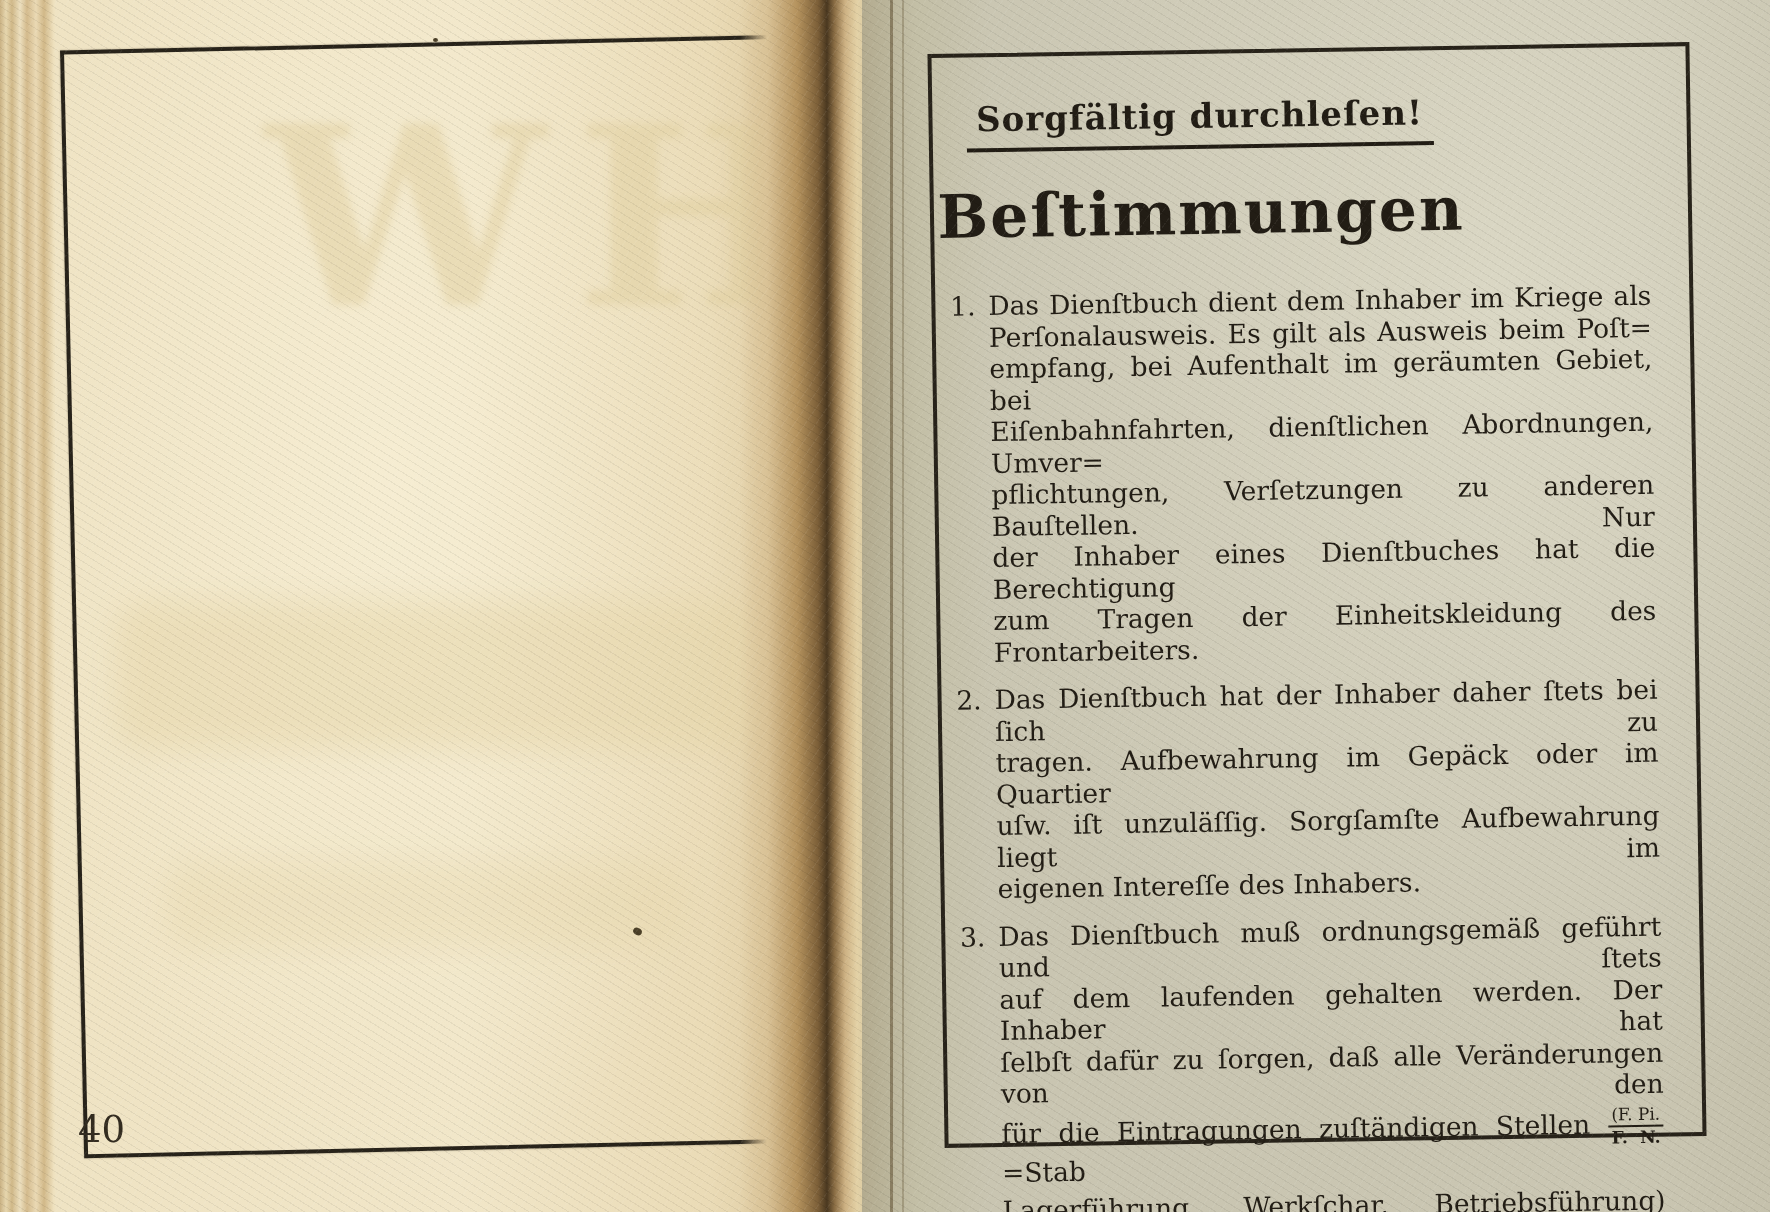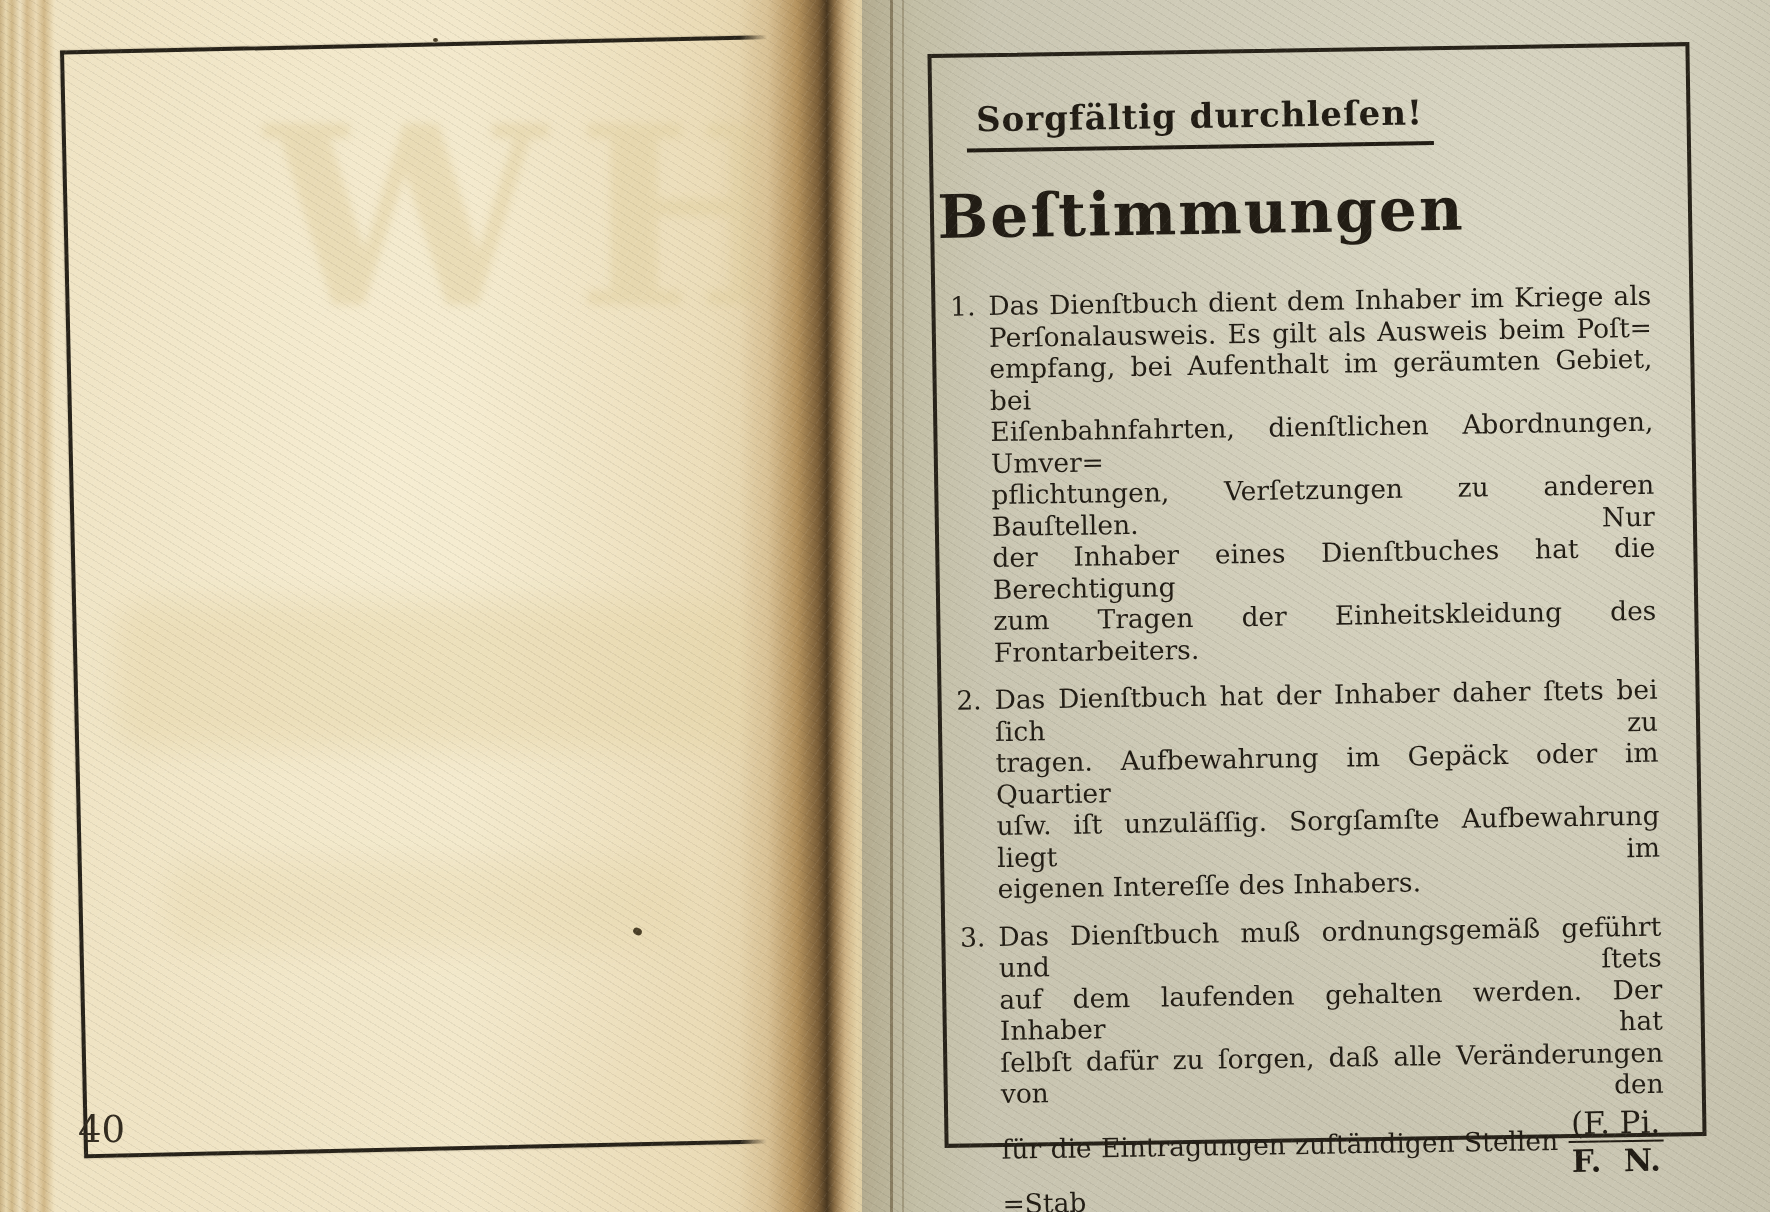--- a/index.html
+++ b/index.html
@@ -92,21 +92,21 @@
   .num{
     width:32px;flex:0 0 32px;text-align:right;margin-right:13px;
     font-size:26.5px;line-height:31.5px;
   }
   .body{flex:1;font-size:26.5px;line-height:31.5px;}
   .jline{text-align:justify;text-align-last:justify;}
   .jline.last{text-align-last:auto;}
   .frac-line{margin:5px 0 7px 0;}
   .frac{
     display:inline-flex;flex-direction:column;vertical-align:middle;
-    text-align:center;font-size:31px;line-height:1.12;margin:0 1px;
+    text-align:center;font-size:17px;line-height:1.12;margin:0 1px;
   }
   .frac .num-f{border-bottom:2.5px solid #221d15;padding:0 3px 1px 3px;}
   .frac .den-f{padding:1px 3px 0 3px;font-weight:bold;}
   
   .grain{
     position:absolute;inset:0;pointer-events:none;opacity:.05;
     background:repeating-linear-gradient(32deg,#000 0 1px,transparent 1px 7px),
                repeating-linear-gradient(-55deg,#fff 0 1px,transparent 1px 9px);
   }
 </style>

